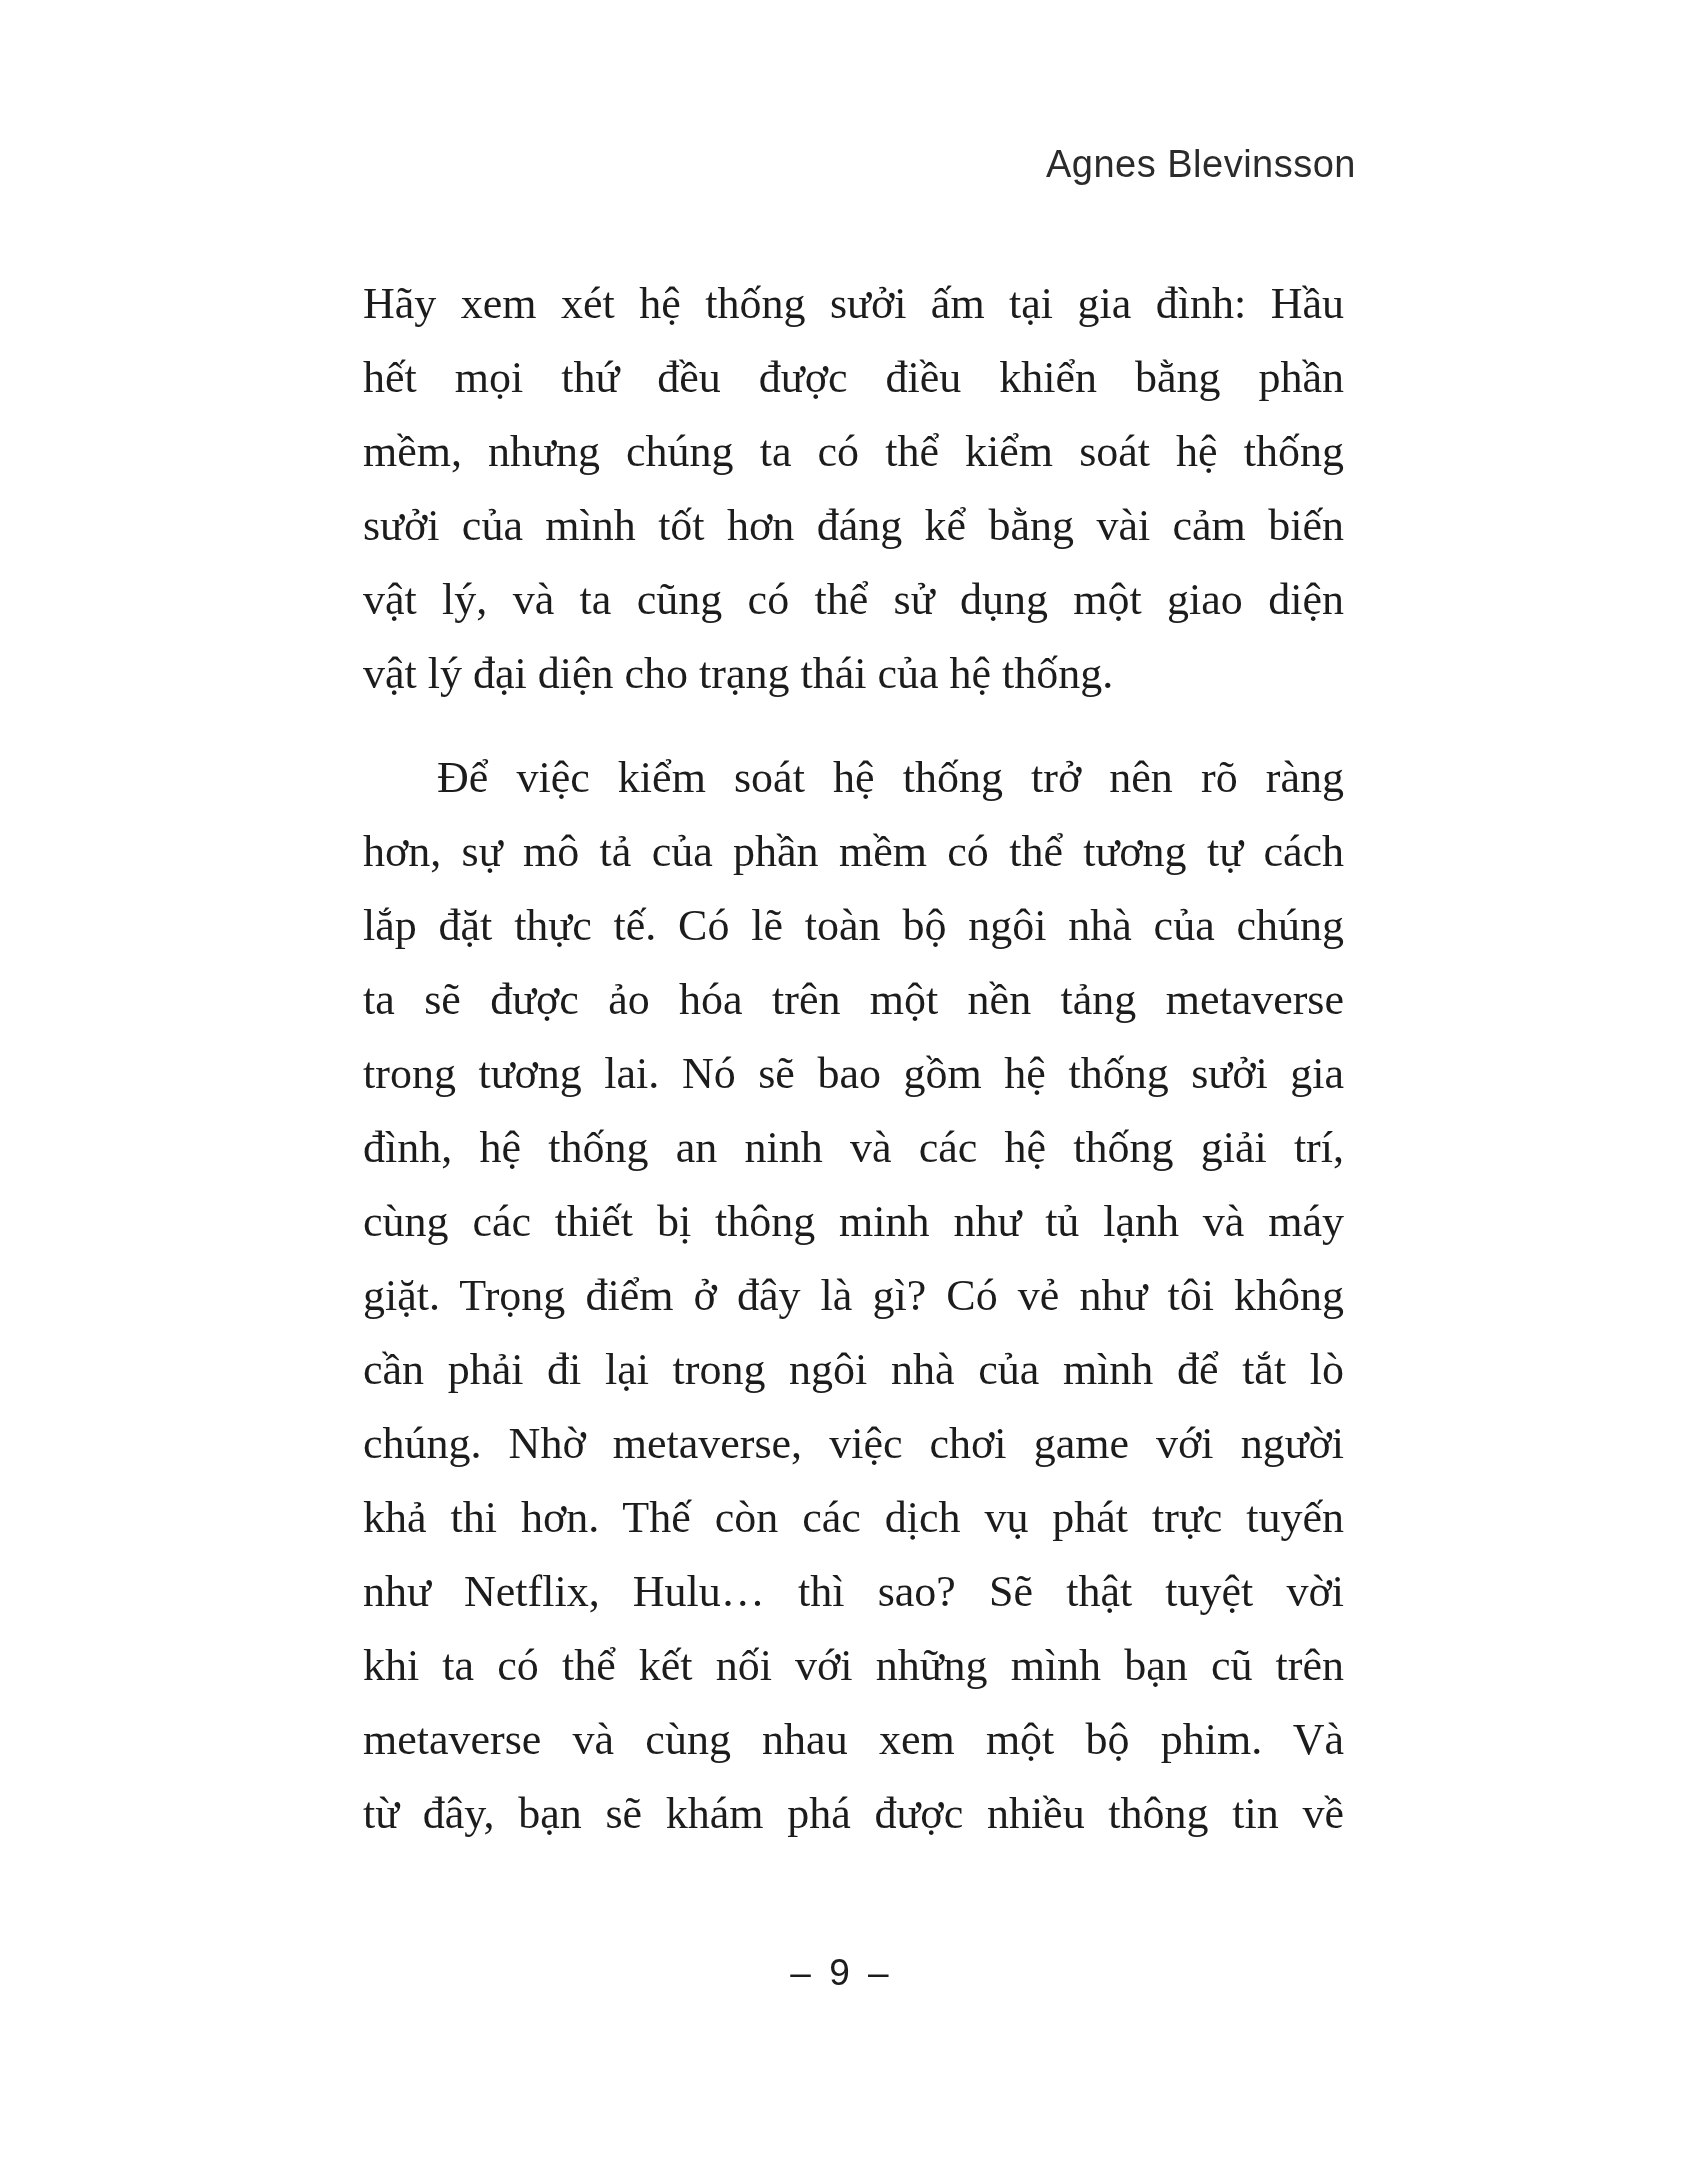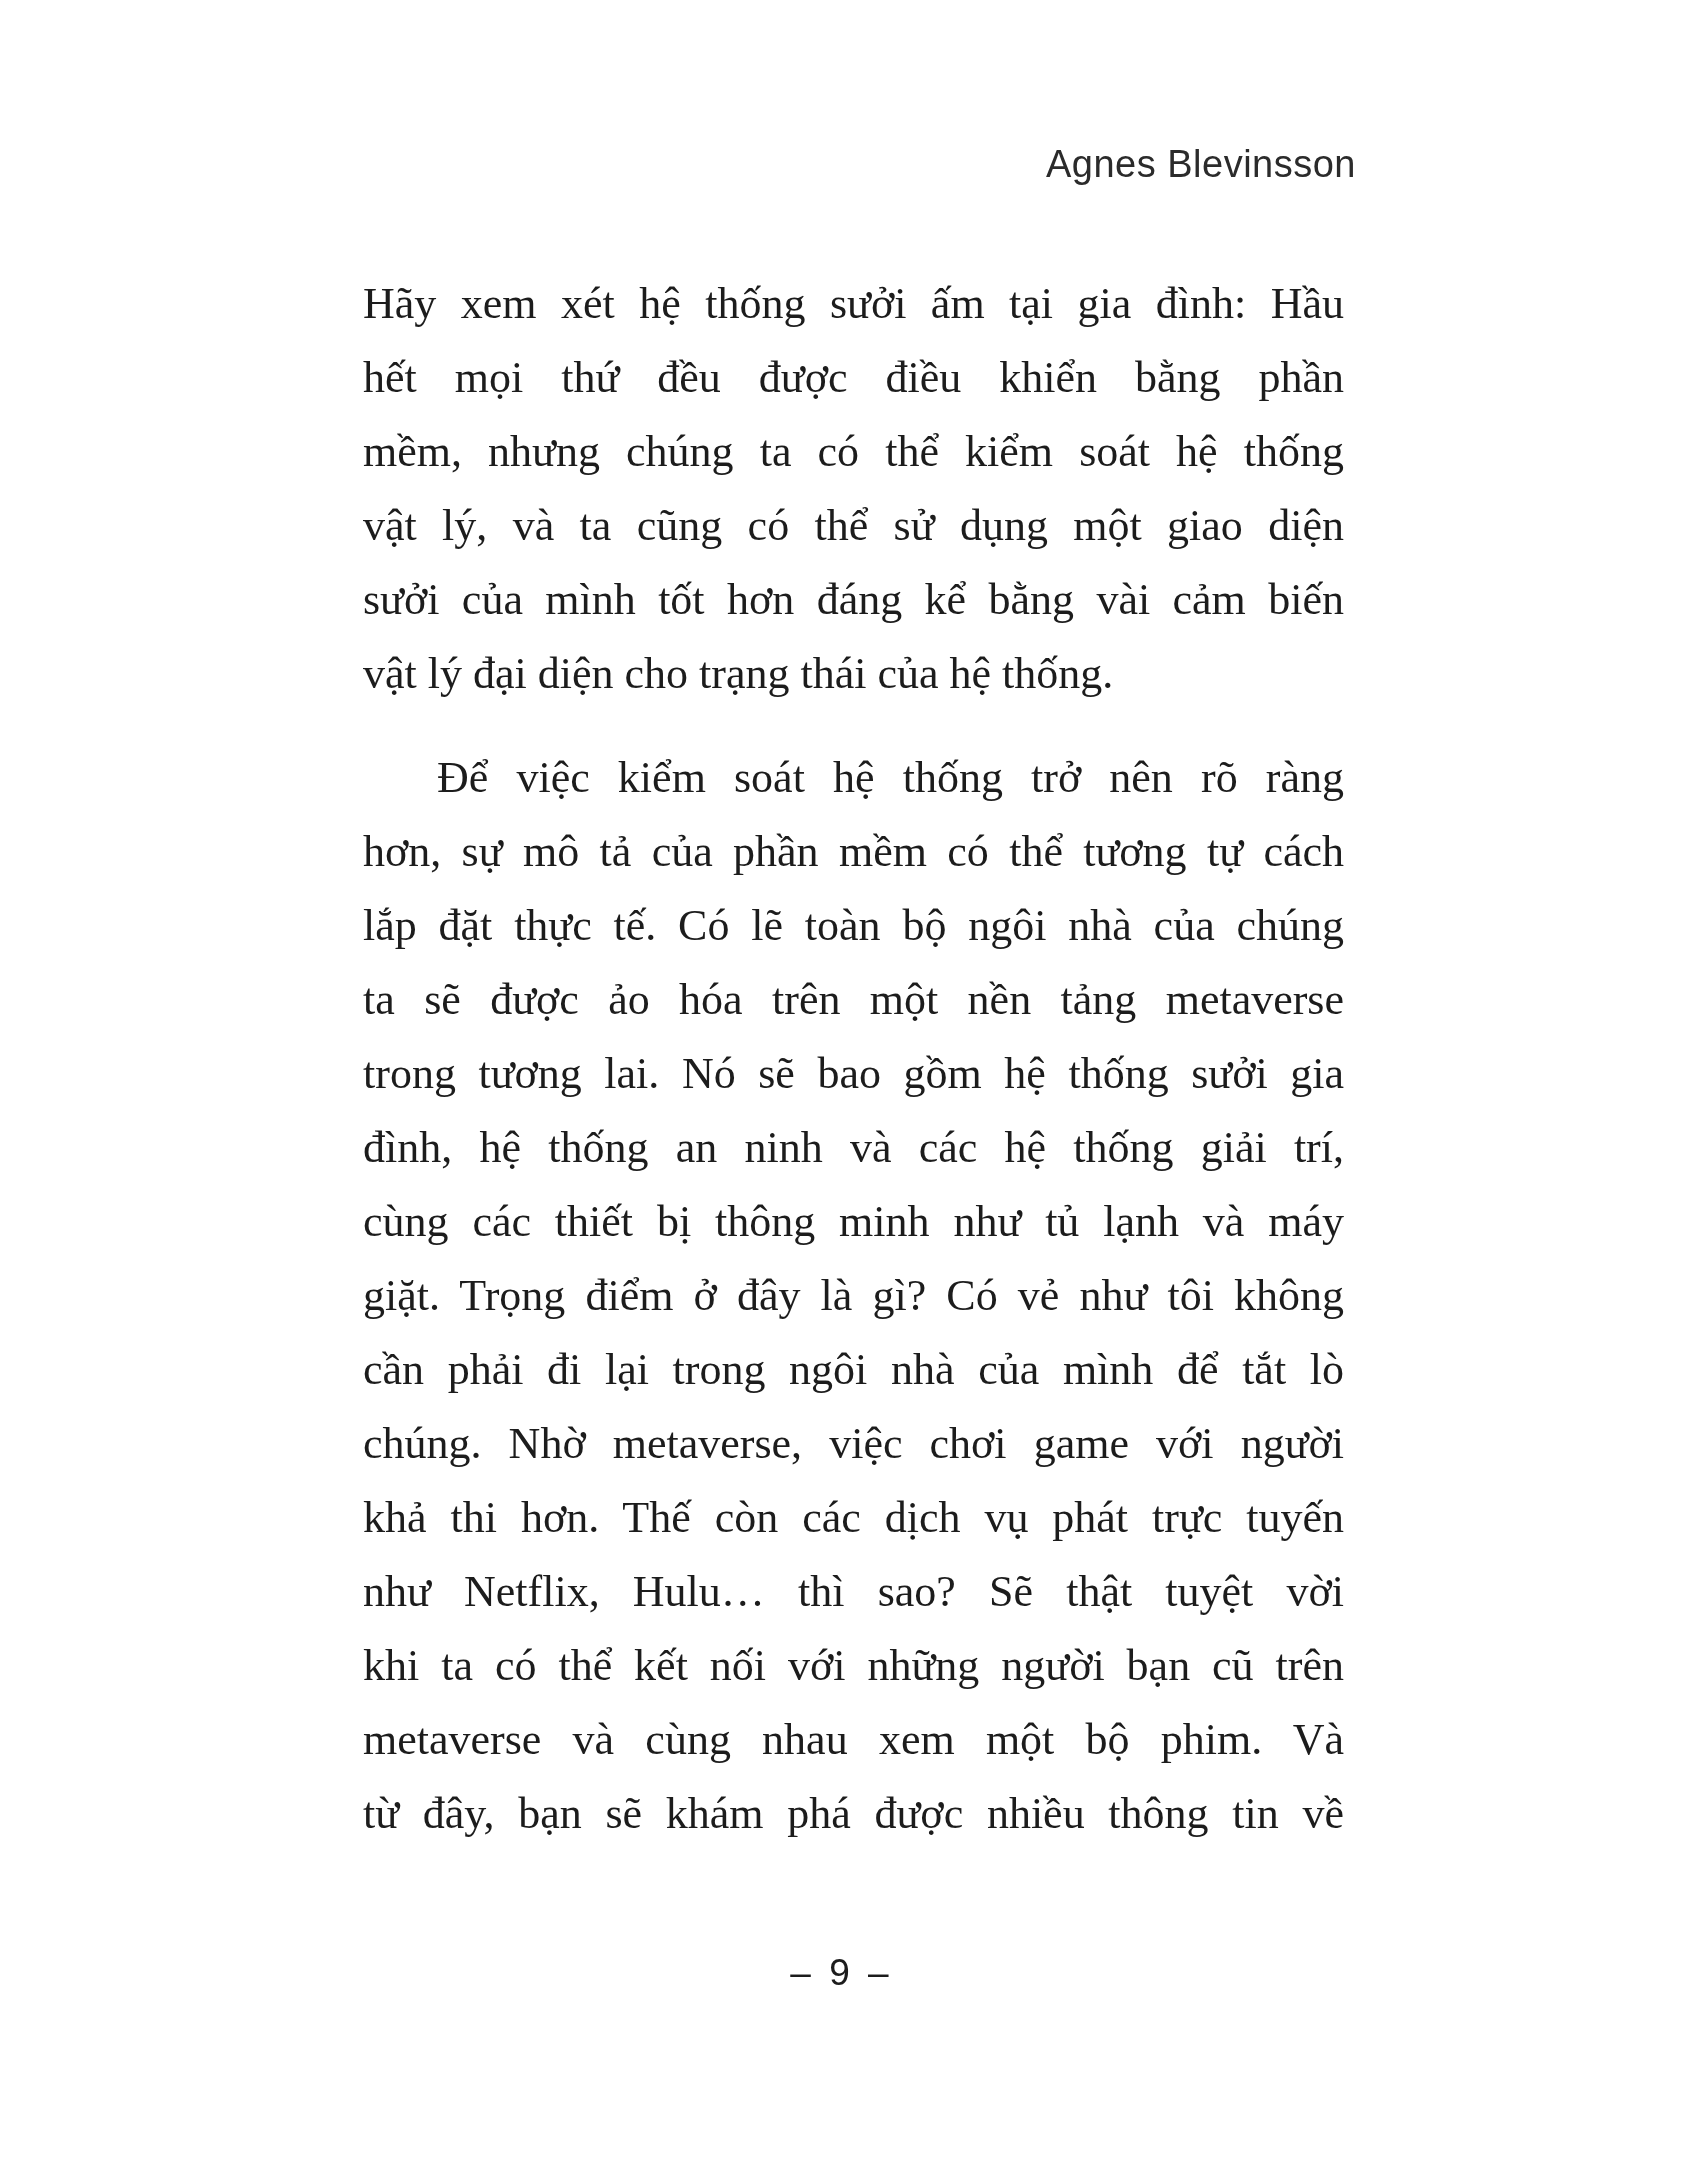--- a/index.html
+++ b/index.html
@@ -74,39 +74,39 @@
 <div class="page">
 
   <div class="running-header">Agnes Blevinsson</div>
 
   <div class="body-text">
 
     <div class="paragraph">
       <div class="bodyline">Hãy xem xét hệ thống sưởi ấm tại gia đình: Hầu</div>
       <div class="bodyline">hết mọi thứ đều được điều khiển bằng phần</div>
       <div class="bodyline">mềm, nhưng chúng ta có thể kiểm soát hệ thống</div>
+      <div class="bodyline">sưởi của mình tốt hơn đáng kể bằng vài cảm biến</div>
       <div class="bodyline">vật lý, và ta cũng có thể sử dụng một giao diện</div>
-      <div class="bodyline">sưởi của mình tốt hơn đáng kể bằng vài cảm biến</div>
       <div class="bodyline lastline">vật lý đại diện cho trạng thái của hệ thống.</div>
     </div>
 
     <div class="paragraph">
       <div class="bodyline first-indent">Để việc kiểm soát hệ thống trở nên rõ ràng</div>
       <div class="bodyline">hơn, sự mô tả của phần mềm có thể tương tự cách</div>
       <div class="bodyline">lắp đặt thực tế. Có lẽ toàn bộ ngôi nhà của chúng</div>
       <div class="bodyline">ta sẽ được ảo hóa trên một nền tảng metaverse</div>
       <div class="bodyline">trong tương lai. Nó sẽ bao gồm hệ thống sưởi gia</div>
       <div class="bodyline">đình, hệ thống an ninh và các hệ thống giải trí,</div>
       <div class="bodyline">cùng các thiết bị thông minh như tủ lạnh và máy</div>
       <div class="bodyline">giặt. Trọng điểm ở đây là gì? Có vẻ như tôi không</div>
       <div class="bodyline">cần phải đi lại trong ngôi nhà của mình để tắt lò</div>
       <div class="bodyline">chúng. Nhờ metaverse, việc chơi game với người</div>
       <div class="bodyline">khả thi hơn. Thế còn các dịch vụ phát trực tuyến</div>
       <div class="bodyline">như Netflix, Hulu… thì sao? Sẽ thật tuyệt vời</div>
-      <div class="bodyline">khi ta có thể kết nối với những người bạn cũ trên</div>
+      <div class="bodyline">khi ta có thể kết nối với những mình bạn cũ trên</div>
       <div class="bodyline">metaverse và cùng nhau xem một bộ phim. Và</div>
       <div class="bodyline">từ đây, bạn sẽ khám phá được nhiều thông tin về</div>
     </div>
 
   </div>
 
   <div class="page-number">– 9 –</div>
 
 </div>
 

